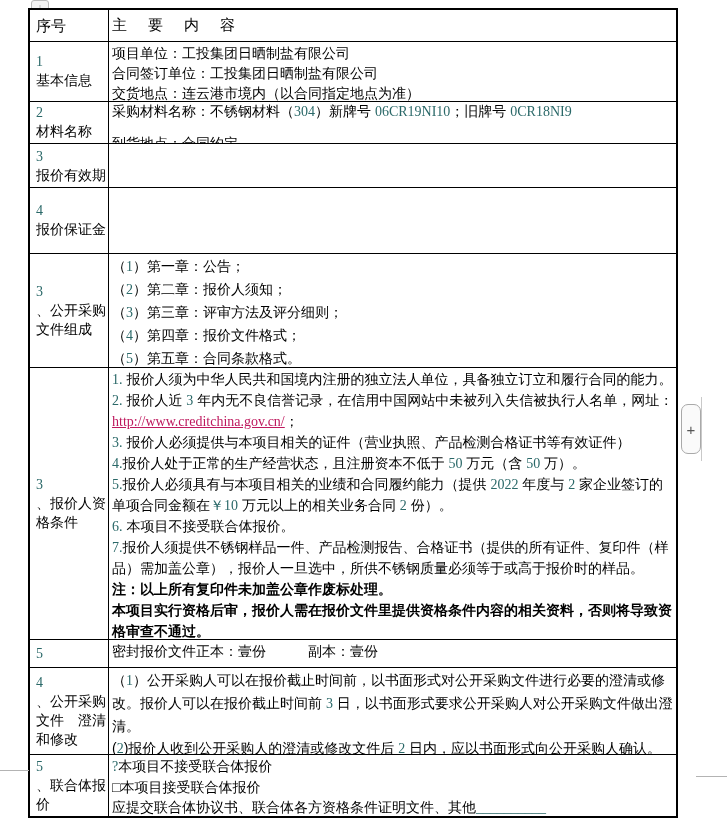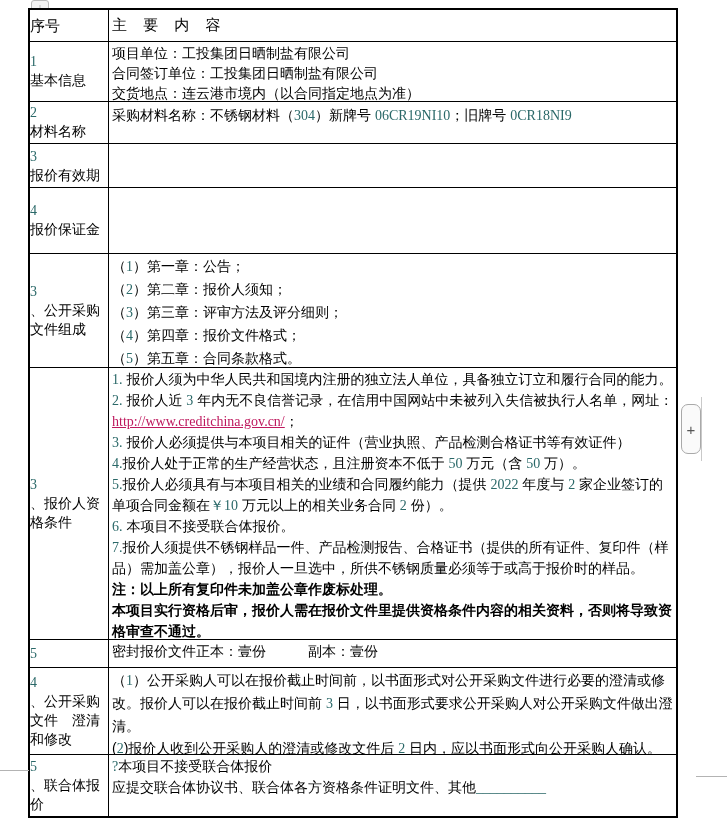--- a/index.html
+++ b/index.html
@@ -27,39 +27,39 @@
   
   .doc-table{
     position:absolute;left:28px;top:8px;width:650px;height:810px;
     border:2px solid #000;box-sizing:border-box;background:#fff;
     display:flex;flex-direction:column;
   }
   .trow{display:flex;flex-direction:row;box-sizing:border-box;border-bottom:1px solid #000;overflow:hidden;}
   .trow:last-child{border-bottom:none;}
   .cell{box-sizing:border-box;overflow:hidden;}
   .cell.label{
-    width:79px;border-right:1px solid #000;padding:1px 2px 1px 0;
+    width:79px;border-right:1px solid #000;padding:1px 2px 1px 6px;
     display:flex;flex-direction:column;justify-content:center;
     font-size:14px;line-height:19px;word-break:break-all;
   }
   .cell.content{
     flex:1;padding:1px 2px 1px 3px;
-    display:flex;flex-direction:column;justify-content:flex-start;
+    display:flex;flex-direction:column;justify-content:space-between;
     font-size:14px;word-break:break-all;
   }
   .line{white-space:pre-wrap;}
   .line.bold{font-weight:bold;}
   .lat{font-family:"Liberation Serif",serif;color:#2a6868;}
   .line.link .lat{color:#be185d;text-decoration:underline;}
 
   
   .r0{height:32px;} .r0 .cell{justify-content:center;font-size:15px;}
-  .r0 .cell.content{letter-spacing:6px;}
+  .r0 .cell.content{letter-spacing:6px;font-family:Liberation Mono, monospace;}
   .r1{height:60px;} .r1 .content{line-height:20px;}
-  .r2{height:43px;} .r2 .content{line-height:24px;gap:15px;}
+  .r2{height:43px;} .r2 .content{line-height:16px;gap:15px;}
   .r3{height:44px;} .r3 .content{justify-content:flex-start;line-height:21px;}
   .r4{height:66px;} .r4 .content{line-height:21px;}
   .r5{height:115px;}.r5 .content{line-height:23px;}
   .r6{height:273px;}.r6 .content{line-height:21px;}
   .r7{height:28px;} .r7 .content{line-height:20px;}
   .r7 .cell.label{justify-content:center;}
   .r8{height:88px;} .r8 .content{line-height:22px;}
   .r9{height:61px;} .r9 .content{line-height:20px;}
 </style>
 </head>
@@ -130,20 +130,21 @@
         </div><div class="trow r8">
           <div class="cell label"><span class="lat">4</span>、公开采购文件　澄清和修改</div>
           <div class="cell content">
             <div class="line">（<span class="lat">1</span>）公开采购人可以在报价截止时间前，以书面形式对公开采购文件进行必要的澄清或修改。报价人可以在报价截止时间前 <span class="lat">3</span> 日，以书面形式要求公开采购人对公开采购文件做出澄清。</div>
             <div class="line">(<span class="lat">2</span>)报价人收到公开采购人的澄清或修改文件后 <span class="lat">2</span> 日内，应以书面形式向公开采购人确认。</div>
           </div>
         </div><div class="trow r9">
           <div class="cell label"><span class="lat">5</span>、联合体报价</div>
           <div class="cell content">
             <div class="line"><span class="lat">?</span>本项目不接受联合体报价</div>
+            <div class="line">□本项目接受联合体报价</div>
             <div class="line">应提交联合体协议书、联合体各方资格条件证明文件、其他<span class="lat">__________</span></div>
           </div>
         </div></div>
   </div>
 
   <div class="margin-line"></div>
   <div class="plus-btn">
     <span>+</span>
   </div>
 

